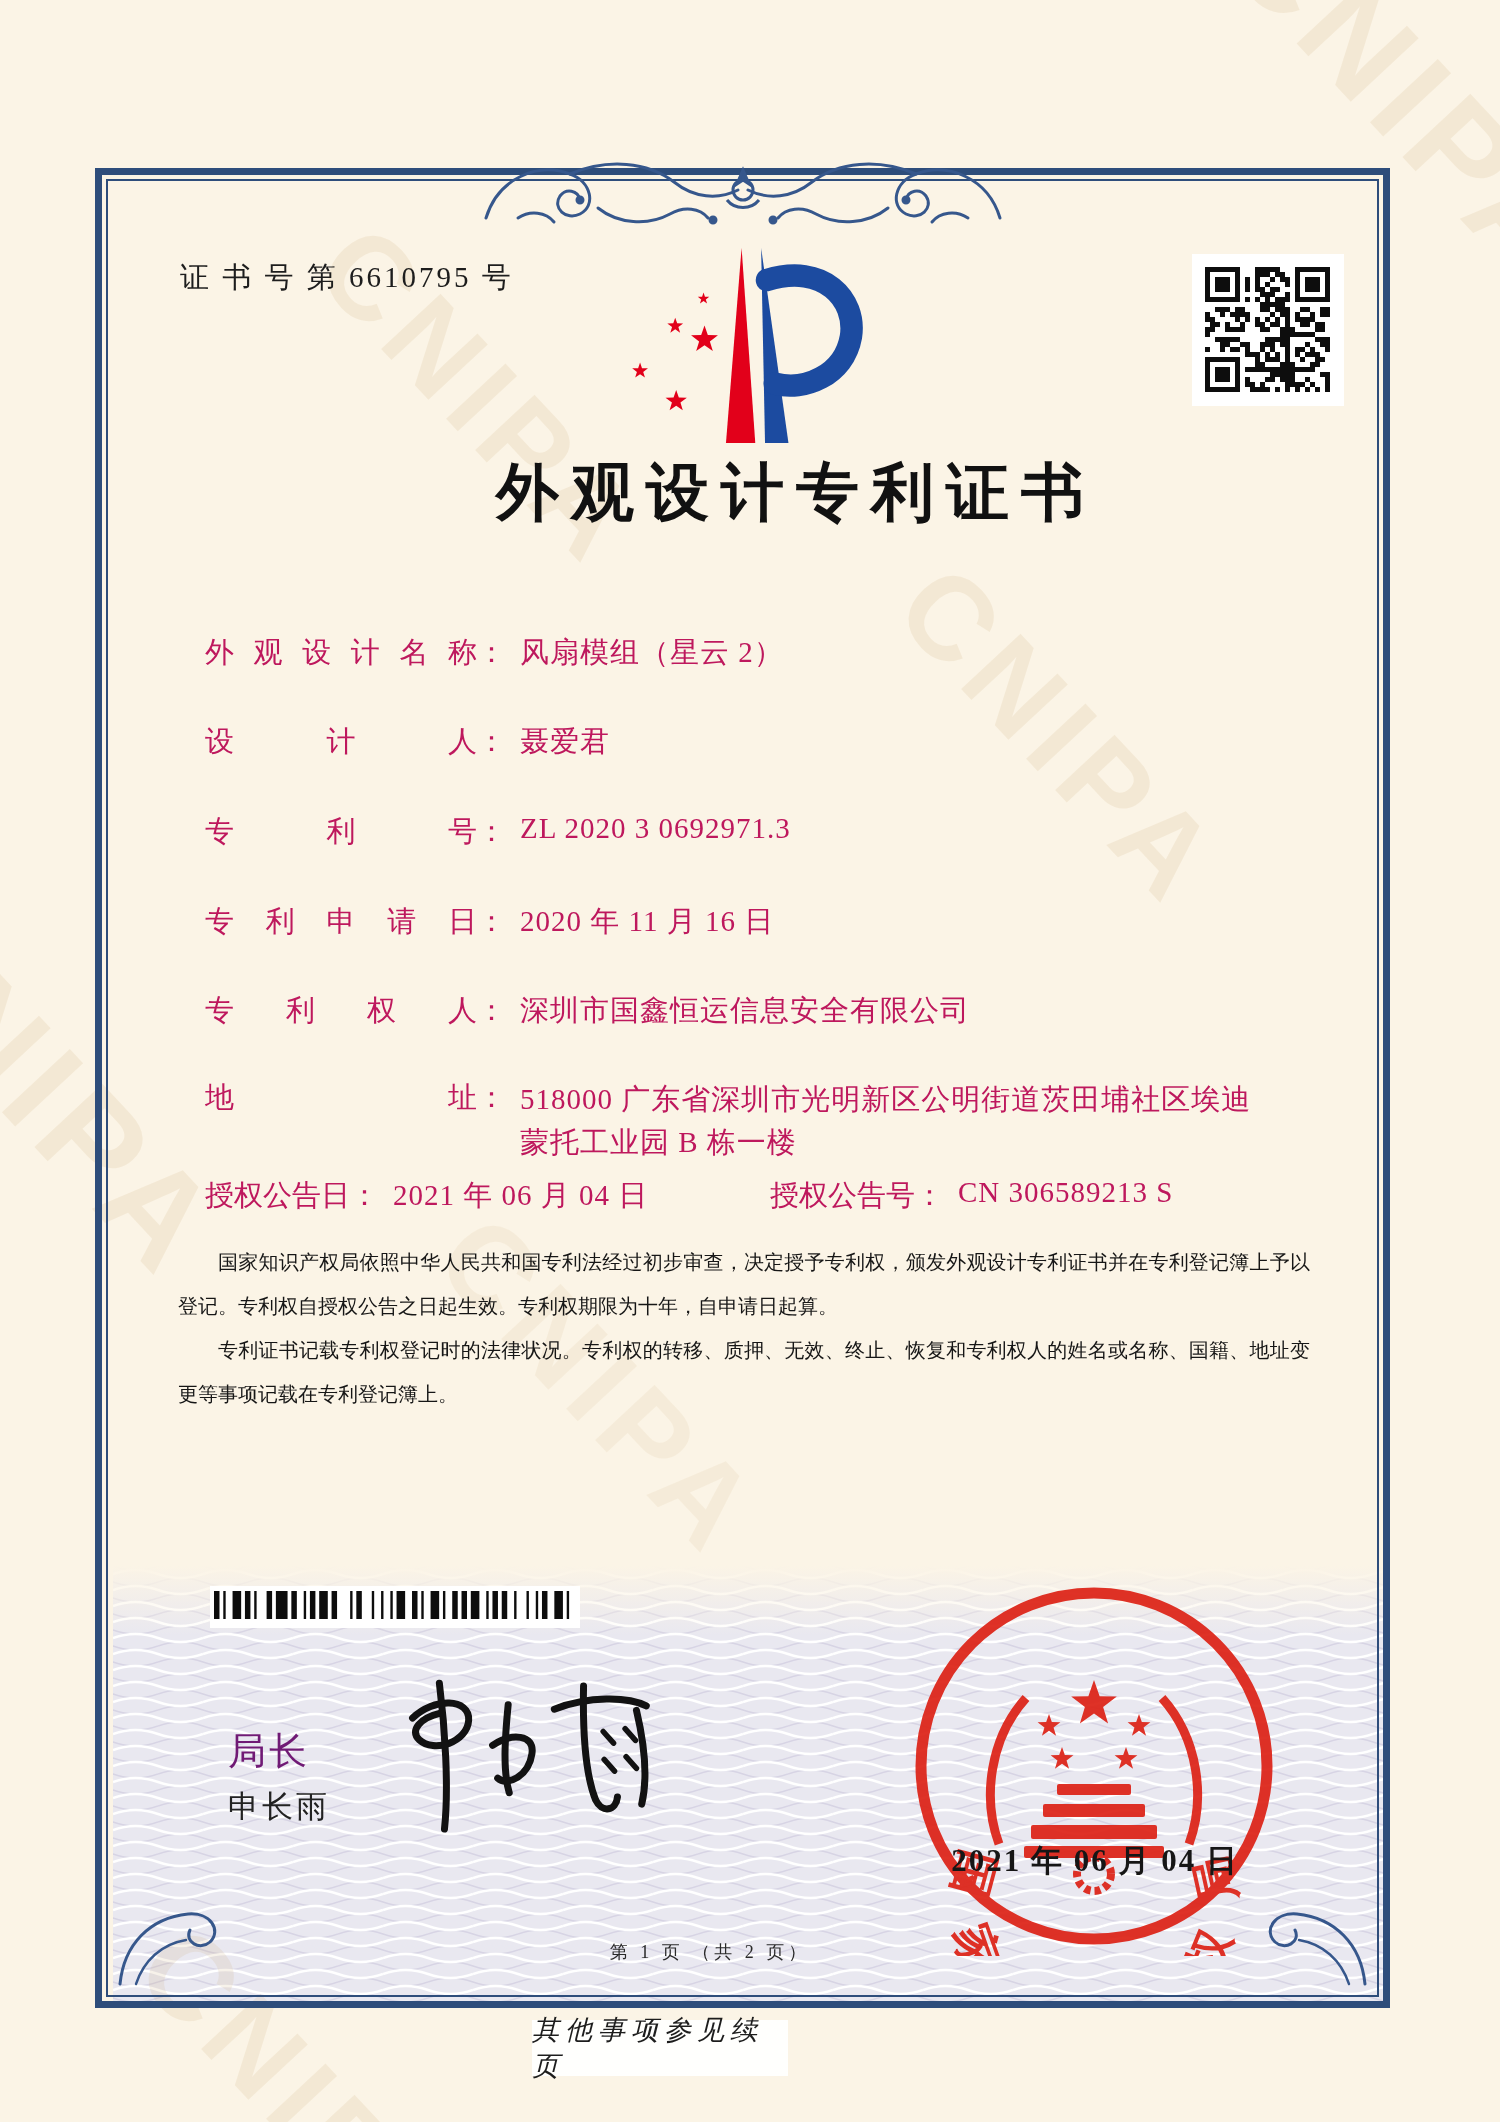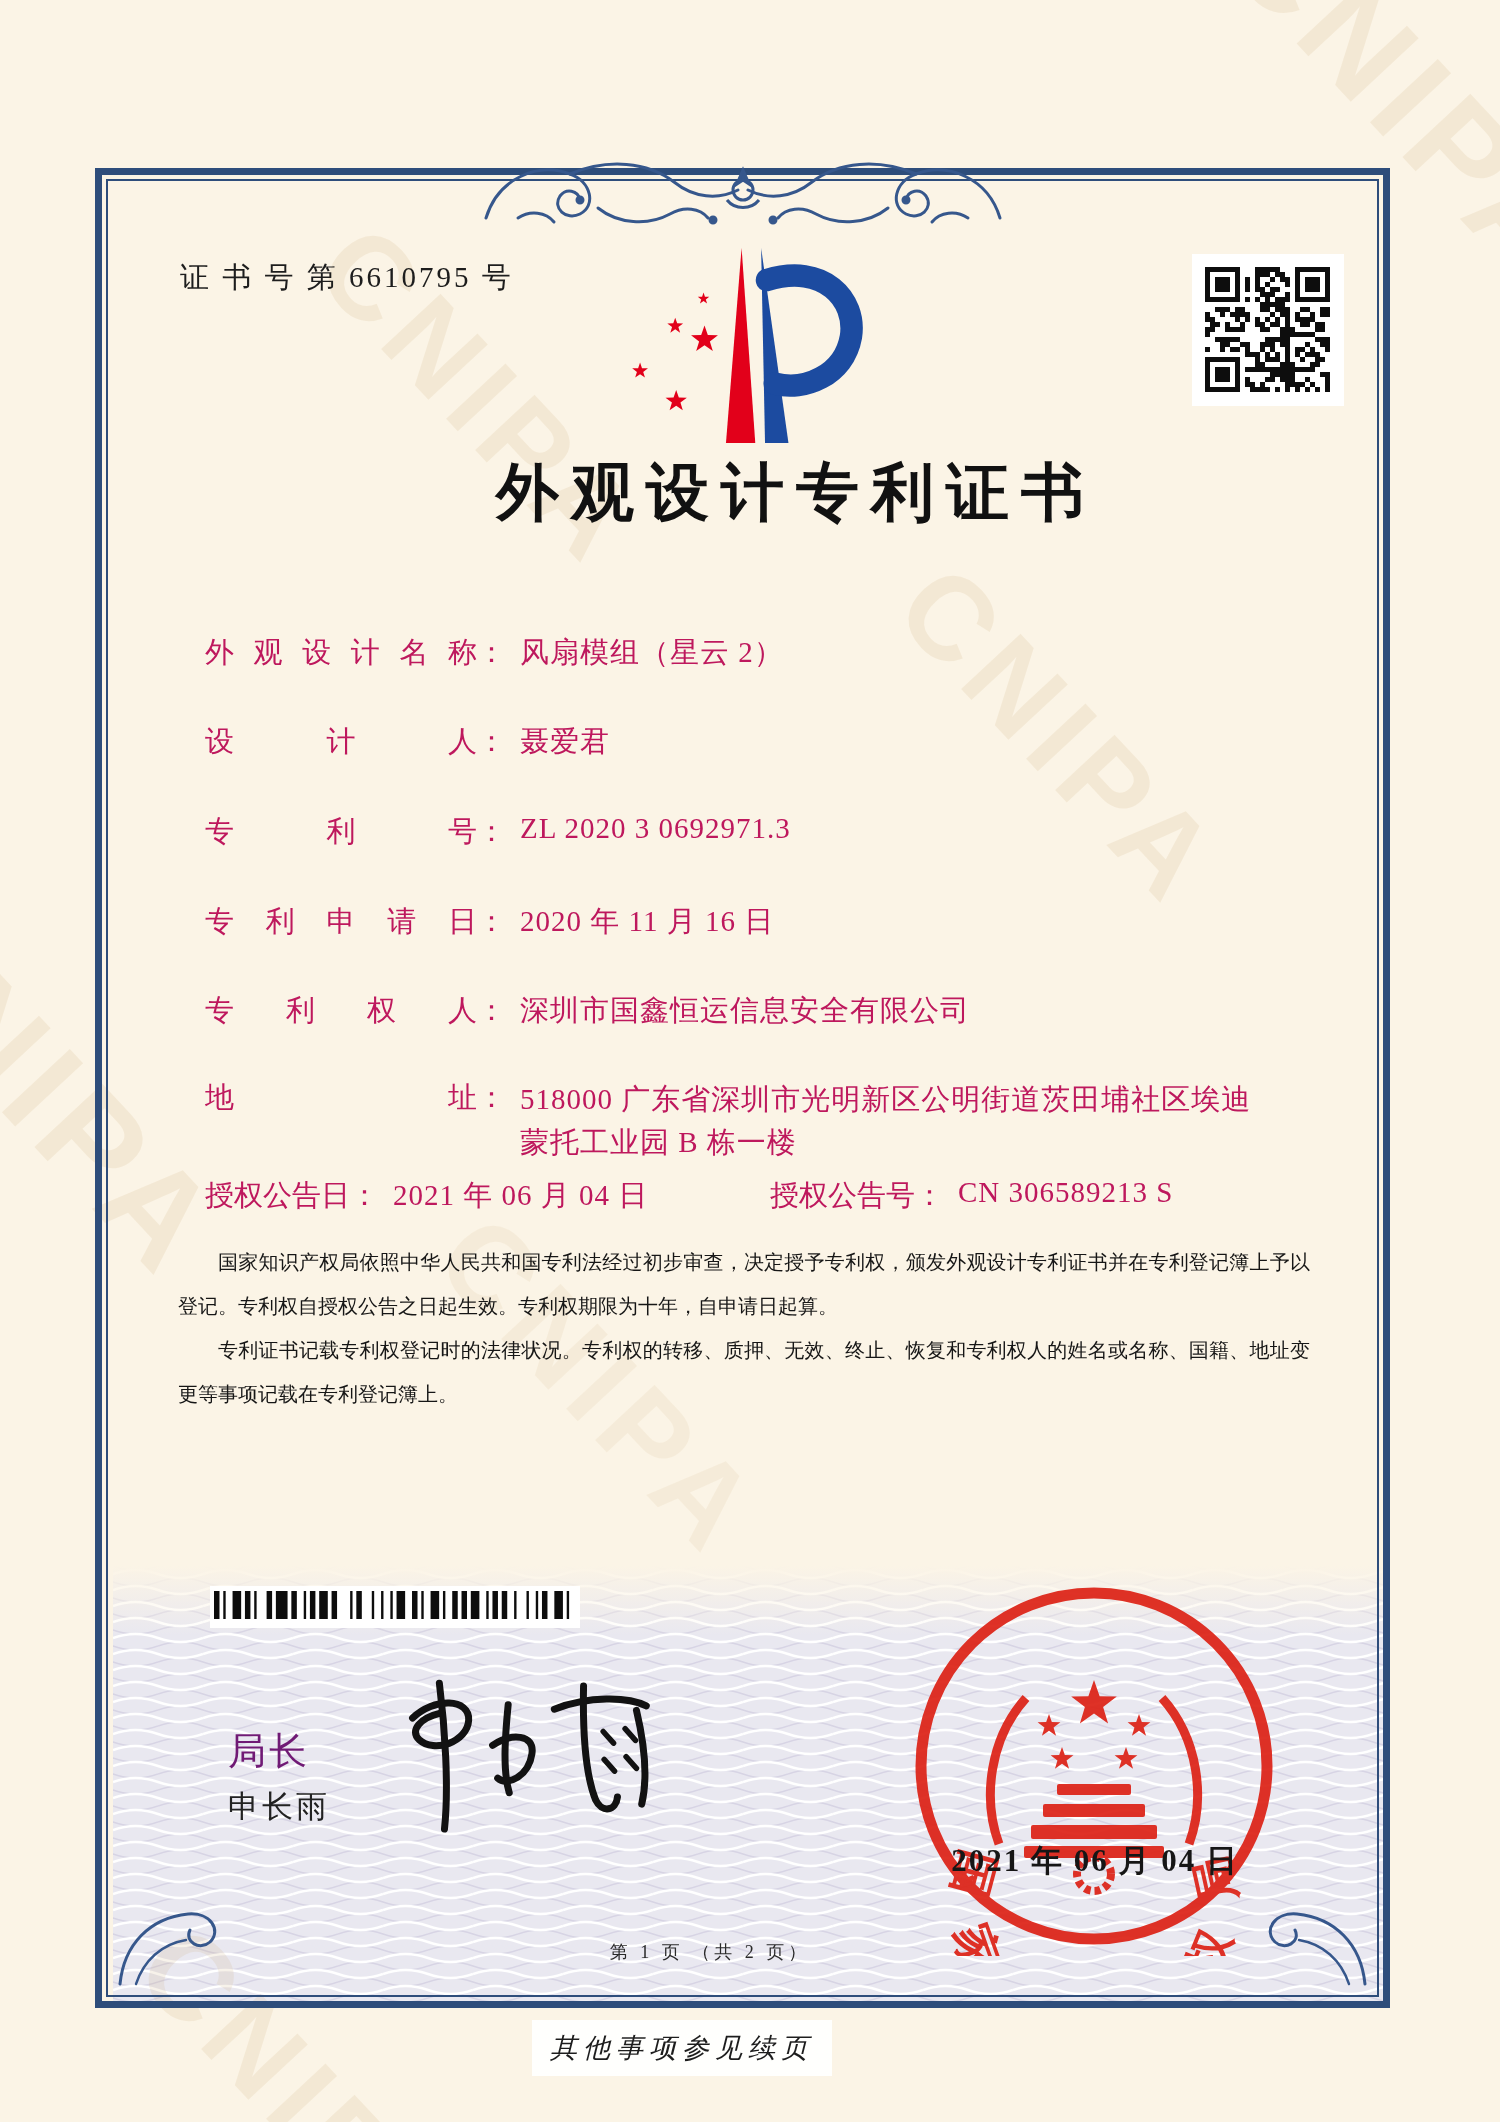--- a/index.html
+++ b/index.html
@@ -82,21 +82,21 @@
   .seal{position:absolute;left:904px;top:1576px;z-index:3;opacity:.93;}
   .seal-date{
     position:absolute;left:925px;top:1840px;width:340px;z-index:4;
     font-size:31px;font-weight:700;color:#161616;text-align:center;letter-spacing:2px;
   }
   .page-indicator{
     position:absolute;left:410px;top:1940px;width:600px;z-index:3;
     text-align:center;font-size:18px;color:#2a2a2a;letter-spacing:4px;
   }
   .note-box{
-    position:absolute;left:532px;top:2020px;width:300px;height:56px;z-index:3;
+    position:absolute;left:532px;top:2020px;width:256px;height:56px;z-index:3;
     background:rgba(255,255,255,.92);
     display:flex;align-items:center;justify-content:center;
   }
   .note-box span{font-size:27px;color:#1d1d1d;letter-spacing:6px;font-style:italic;}
 </style>
 </head>
 <body>
 
 <div class="page">
 

